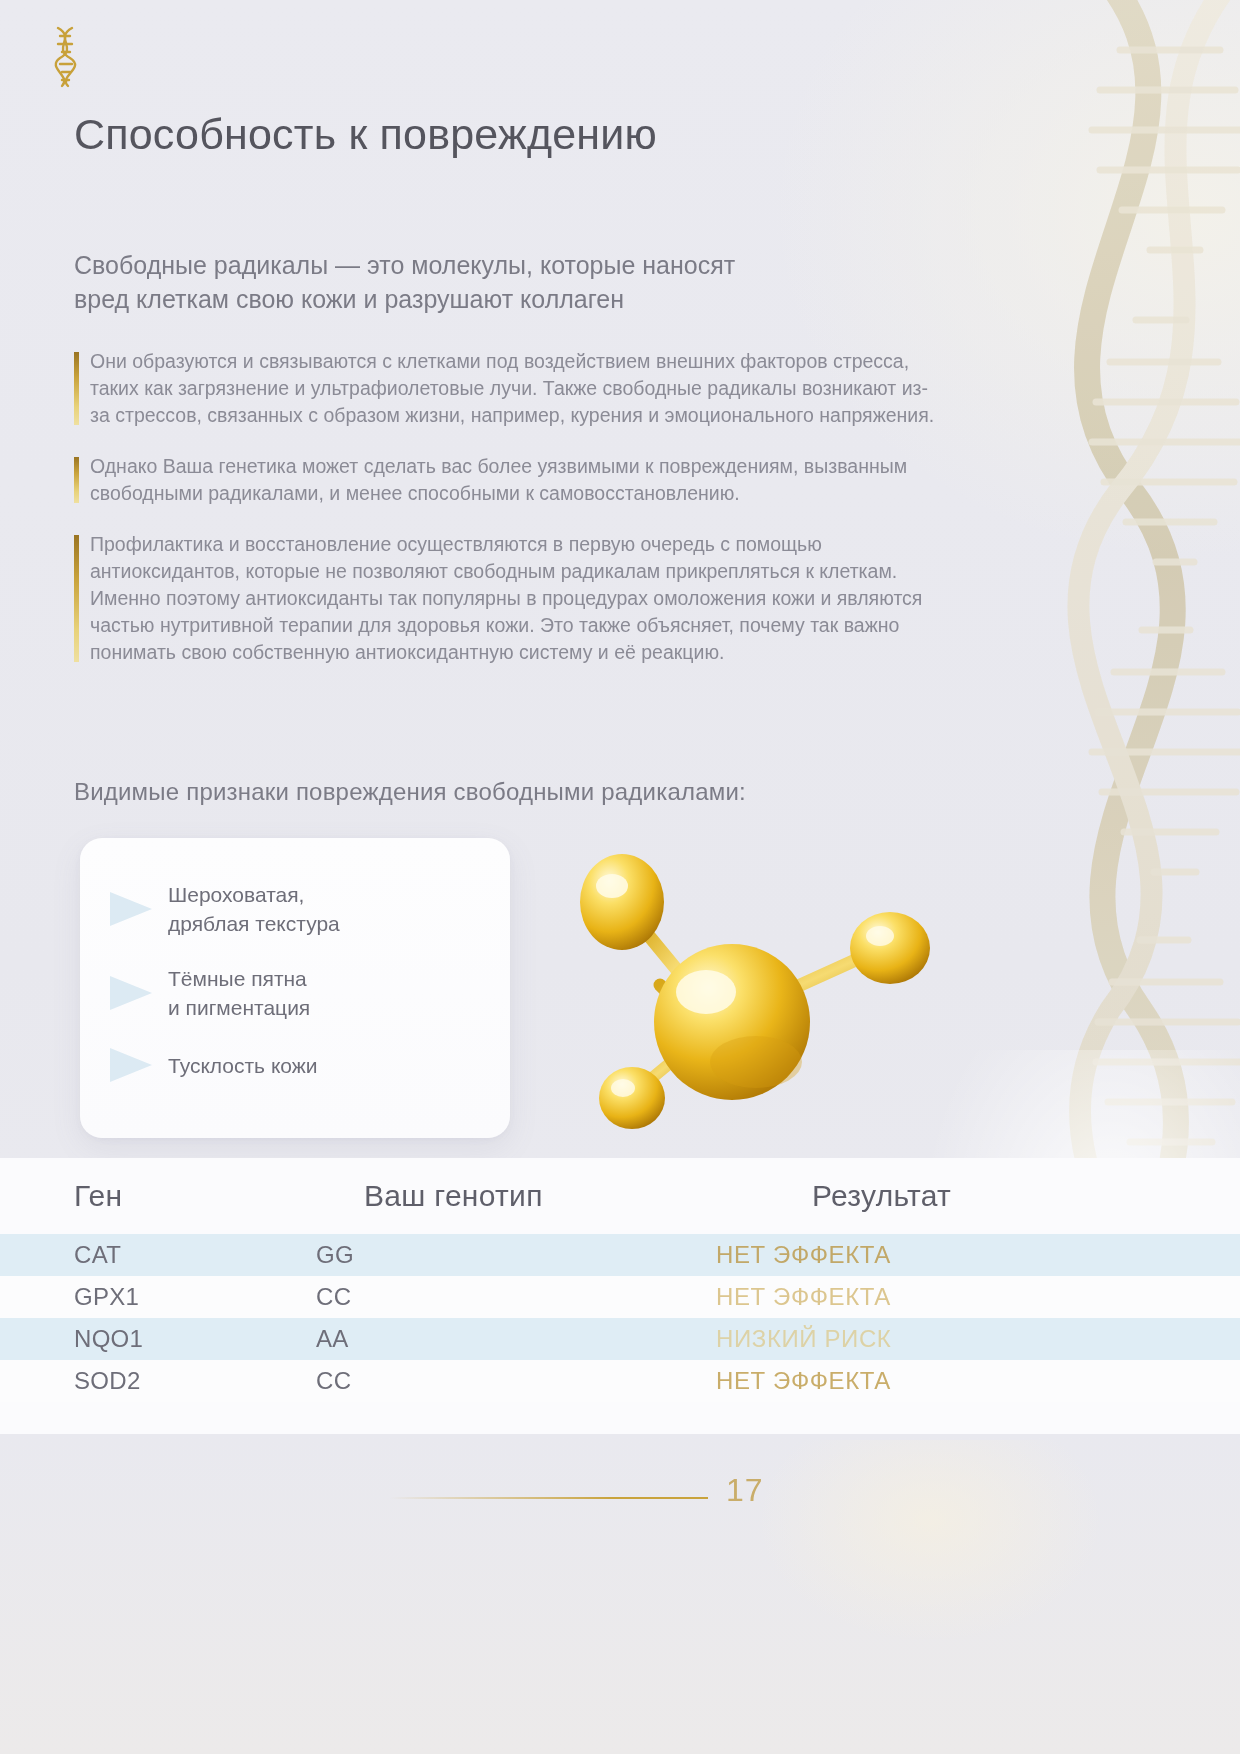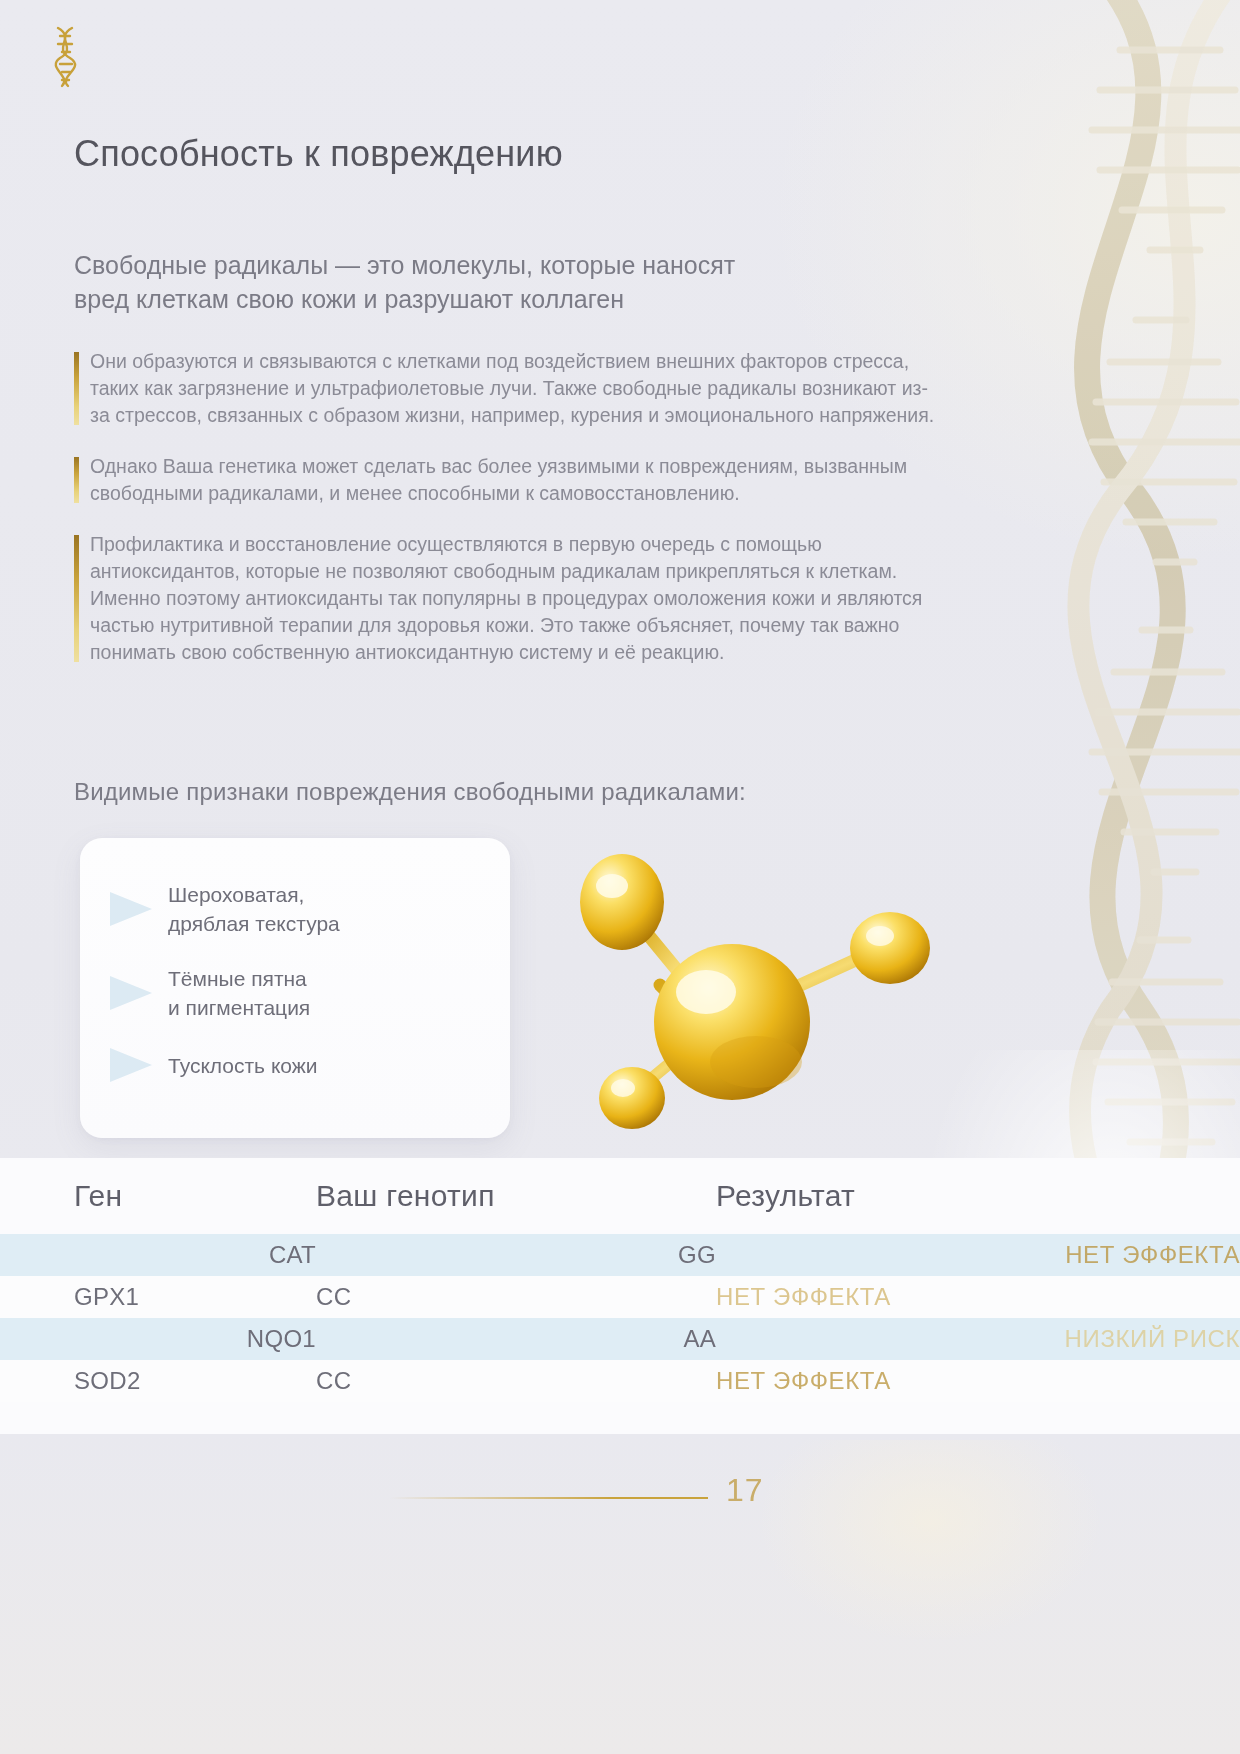--- a/index.html
+++ b/index.html
@@ -40,22 +40,22 @@
   .molecule { position:absolute; left:560px; top:830px; width:470px; height:330px; pointer-events:none; }
 
   
   .logo { position:absolute; left:42px; top:24px; width:46px; height:66px; }
 
   
   .content { position:absolute; left:0; top:0; width:1240px; }
 
   h1.title {
     position:absolute; left:74px; top:104px; width:900px;
-    font-size:36px; font-weight:300; line-height:60px;
-    color:#55555e; letter-spacing:.2px;margin-top:20px;
+    font-size:43px; font-weight:300; line-height:60px;
+    color:#55555e; letter-spacing:.2px;
   }
 
   .subtitle {
     position:absolute; left:74px; top:248px; width:880px;
     font-size:25px; font-weight:300; line-height:34px; color:#7b7b86;
   }
 
   .blocks { position:absolute; left:74px; top:348px; width:870px; }
   .block { position:relative; padding-left:16px; margin-bottom:24px; }
   .block .bar {
@@ -88,27 +88,27 @@
   }
   .sign-text { font-size:21px; font-weight:300; line-height:29px; color:#6e6e79; }
 
   
   .table-band {
     position:absolute; left:0; top:1158px; width:1240px; height:276px;
     background:#fbfbfd;
   }
   .tbl { position:absolute; left:0; top:1158px; width:1240px; }
   .trow { display:flex; align-items:center; height:42px; }
-  .thead { height:76px; }
+  .thead { height:76px;gap:48px; }
   .thead .cell { font-size:30px; font-weight:300; color:#5f5f6a; }
   .c1 { width:316px; padding-left:74px; }
   .c2 { width:400px; }
   .c3 { flex:1; }
   .cell { font-size:24px; font-weight:300; color:#6e6e79; letter-spacing:.3px; }
-  .row-alt { background:#dfedf5;text-align:right; }
+  .row-alt { background:#dfedf5; }
   .row-plain { background:#fcfcfd; }
   .res { letter-spacing:.6px; }
 
   
   .rule {
     position:absolute; left:390px; top:1497px; width:318px; height:2px;
     background:linear-gradient(90deg, rgba(201,163,60,0) 0%, #c9a33c 70%, #c9a33c 100%);
   }
   .pageno {
     position:absolute; left:726px; top:1472px;

